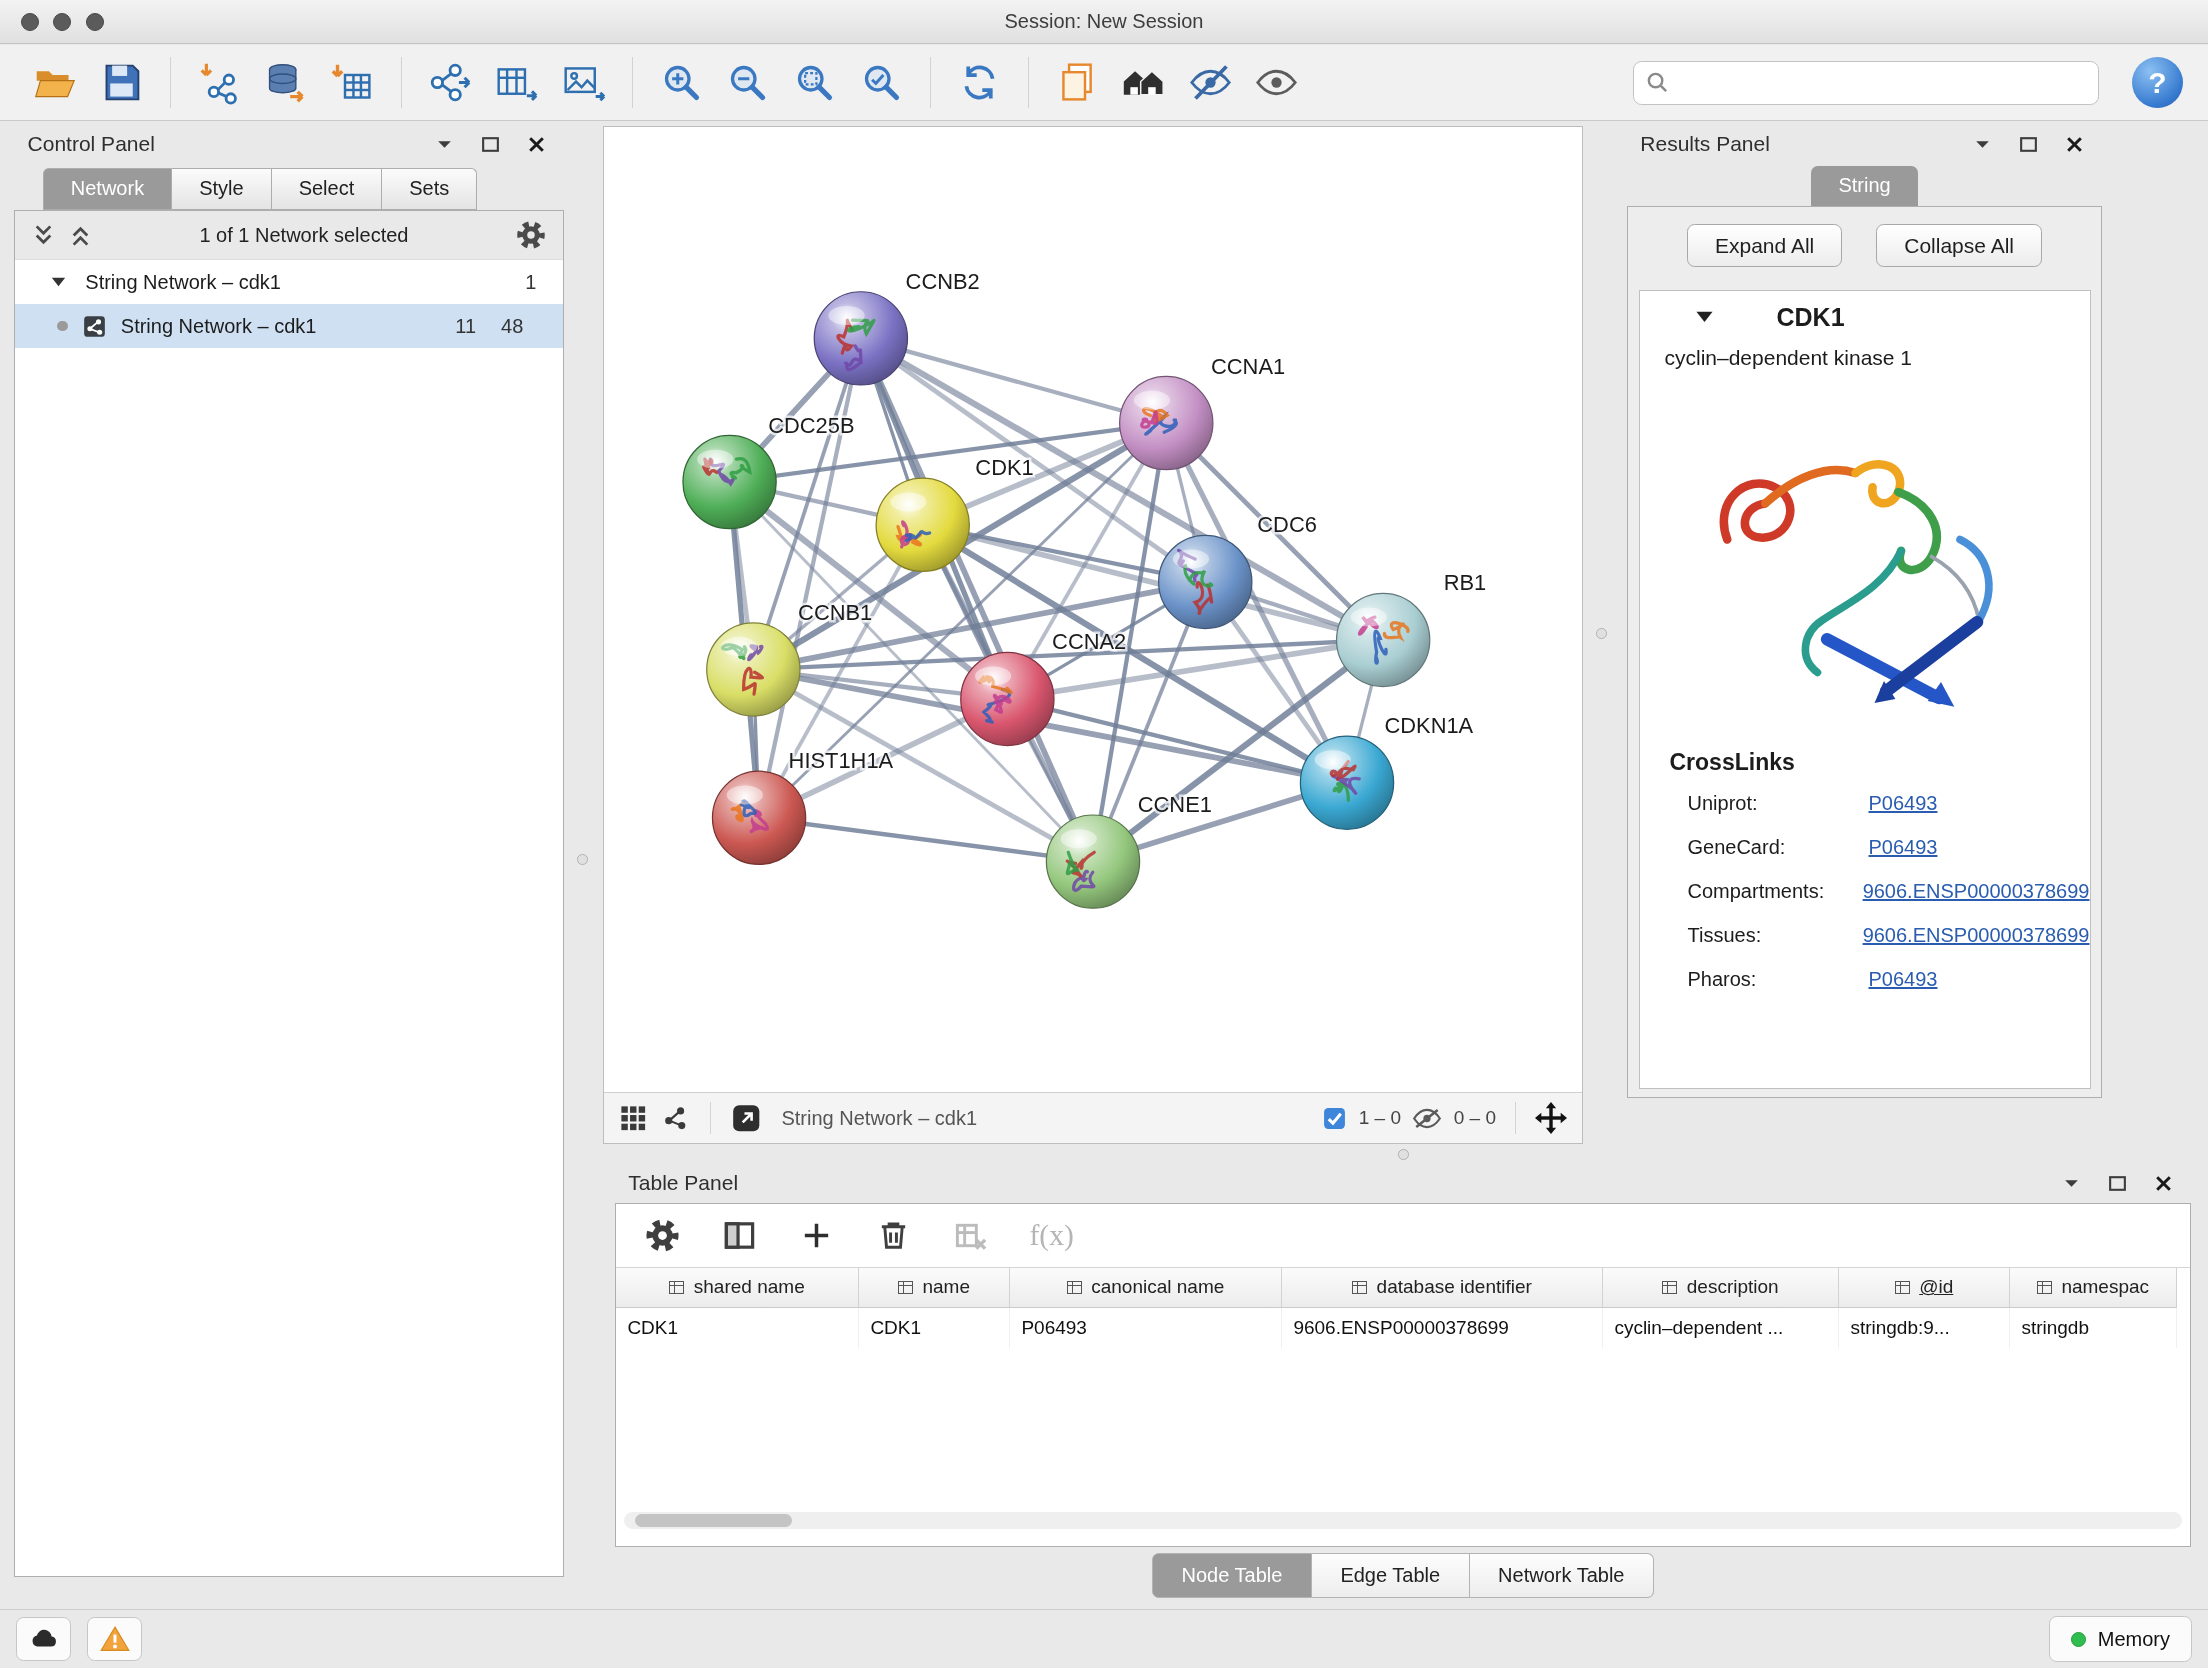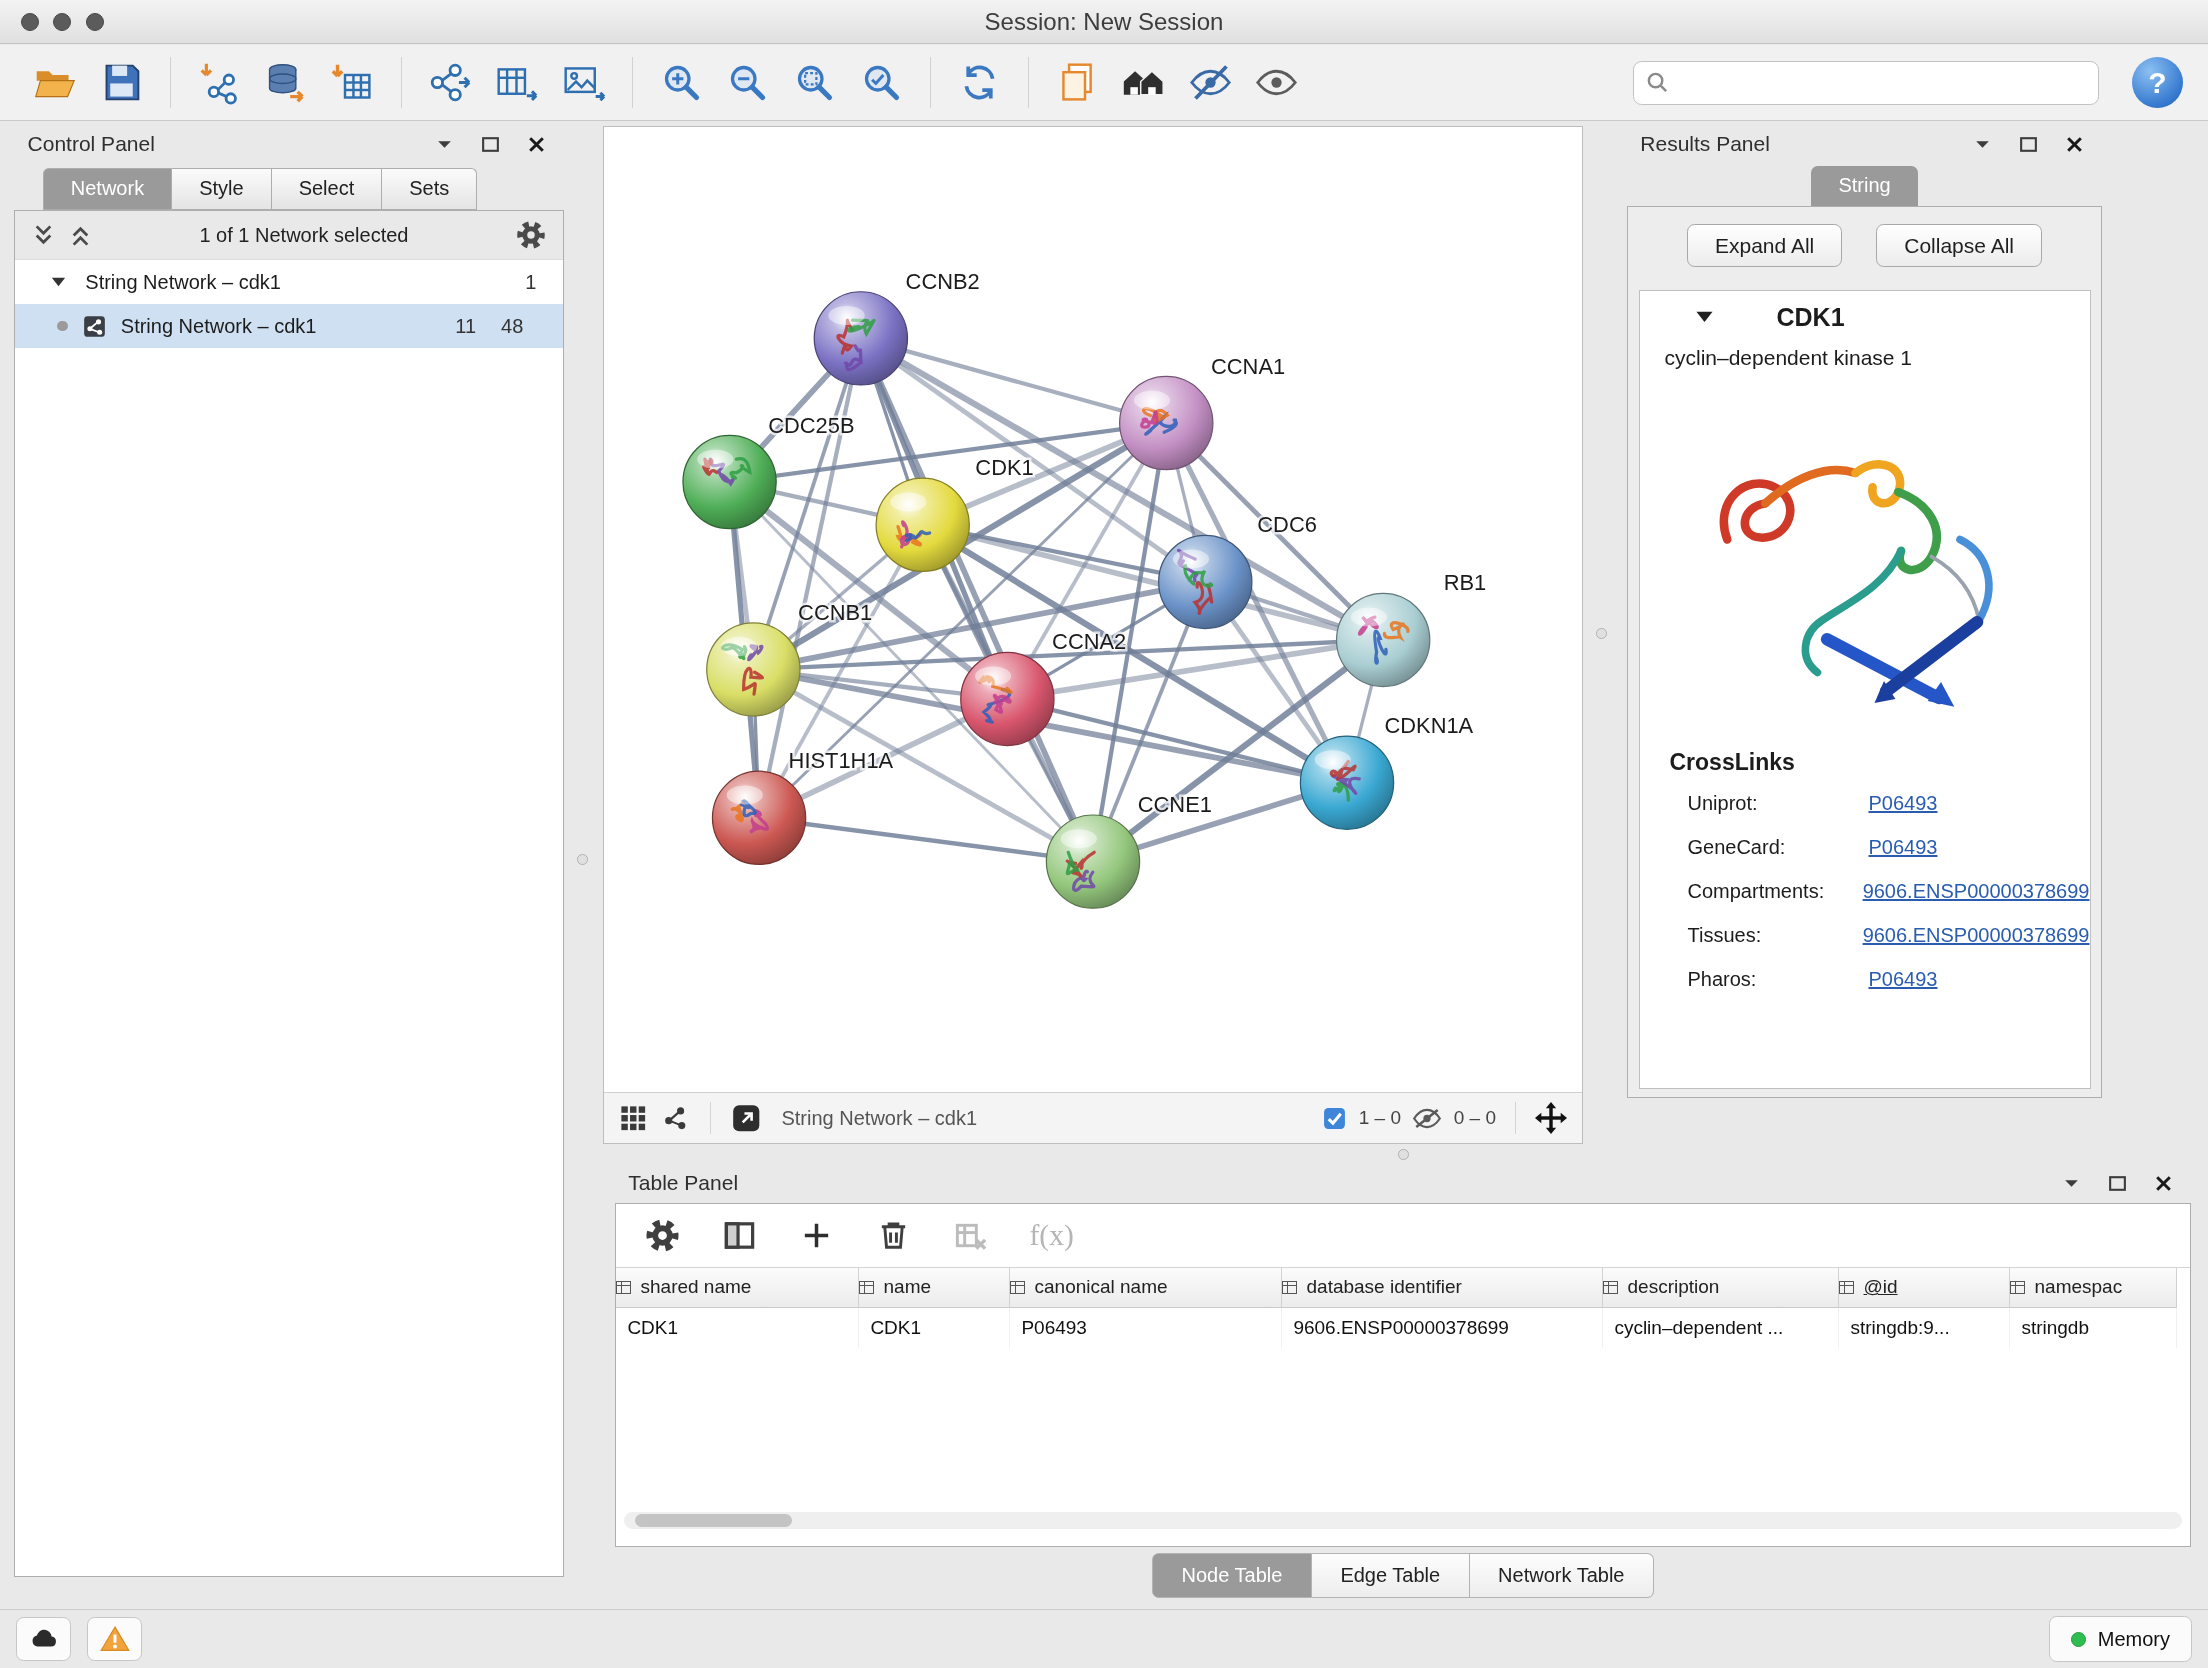--- a/index.html
+++ b/index.html
@@ -3,21 +3,21 @@
 <meta charset="utf-8">
 <style>
 *{margin:0;padding:0;box-sizing:border-box}
 html,body{width:2208px;height:1668px}
 body{font-family:"Liberation Sans",sans-serif;background:#e9e9e9;position:relative;overflow:hidden;color:#1c1c1c}
 
 
 .titlebar{position:absolute;top:0;left:0;right:0;height:44px;background:linear-gradient(#f3f3f3,#e0e0e0);border-bottom:1px solid #c3c3c3;display:flex;align-items:center;justify-content:center}
 .traffic{position:absolute;left:21px;top:0;height:100%;display:flex;align-items:center;gap:14.3px}
 .tl{width:18px;height:18px;border-radius:50%;background:#5b5b5b;border:1px solid #484848}
-.win-title{font-size:24px;color:#3d3d3d}
+.win-title{font-size:20px;color:#3d3d3d}
 
 
 .toolbar{position:absolute;top:45px;left:0;right:0;height:76px;background:#f1f1f1;border-bottom:1px solid #c9c9c9;display:flex;align-items:center;padding:0 25px;gap:7.6px}
 .tbtn{width:59px;height:59px;display:flex;align-items:center;justify-content:center;border-radius:5.7px;flex:none}
 .tbtn svg{width:45px;height:45px;display:block}
 .tb-sep{width:1px;height:51px;background:#d2d2d2;margin:0 11.4px;flex:none}
 .search-wrap{margin-left:auto;position:relative;width:466px;height:44px;flex:none}
 .search-wrap input{width:100%;height:100%;border:1px solid #c2c2c2;border-radius:8.6px;background:#fff;padding:0 13.3px 0 46px;font-size:21px;outline:none;font-family:inherit;color:#333}
 .search-wrap svg{position:absolute;left:11.4px;top:9.5px;width:25px;height:25px}
 .help-btn{width:51px;height:51px;border-radius:50%;background:radial-gradient(circle at 35% 28%,#8cc0f2,#3579cf 70%,#2a5ea8);color:#fff;font-size:30px;font-weight:bold;display:flex;align-items:center;justify-content:center;margin-left:25px;flex:none}
@@ -75,21 +75,21 @@
 .cl-label{width:181px;color:#1c1c1c}
 .cl-link{color:#2a5db0;text-decoration:underline;cursor:pointer}
 
 
 .table-panel{position:absolute;left:615px;top:1165px;width:1576px;height:439px;display:flex;flex-direction:column}
 .table-box{border:1px solid #aeaeae;background:#fff;height:344px;margin-top:1.9px;display:flex;flex-direction:column;position:relative;flex:none}
 .tbl-toolbar{height:63px;display:flex;align-items:center;padding-left:28.5px;gap:42px;flex:none}
 .tbl-toolbar svg{width:35px;height:35px;display:block}
 .fx{font-family:"Liberation Serif",serif;font-size:29.5px;color:#b5b5b5}
 #tbl-head{display:flex;border-top:1px solid #d4d4d4;flex:none}
-.th{height:40px;display:flex;align-items:center;justify-content:flex-start;gap:9.5px;font-size:19px;background:linear-gradient(#fbfbfb,#ececec);border-right:1px solid #d2d2d2;border-bottom:1px solid #c9c9c9;color:#222;flex:none}
+.th{height:40px;display:flex;align-items:center;justify-content:center;gap:9.5px;font-size:19px;background:linear-gradient(#fbfbfb,#ececec);border-right:1px solid #d2d2d2;border-bottom:1px solid #c9c9c9;color:#222;flex:none}
 .col-icon{width:15px;height:12.4px;border:1.9px solid #555;position:relative;flex:none}
 .col-icon::before{content:"";position:absolute;left:-1px;right:-1px;top:2.9px;border-top:1.9px solid #555}
 .col-icon::after{content:"";position:absolute;top:-1px;bottom:-1px;left:3.8px;border-left:1.9px solid #555}
 .tr{display:flex}
 .td{height:40px;display:flex;align-items:center;padding-left:11.4px;font-size:19px;border-right:1px solid #f0f0f0;color:#111;overflow:hidden;white-space:nowrap;flex:none}
 .hscroll{position:absolute;left:7.6px;right:7.6px;bottom:17px;height:17px;background:#efefef;border-radius:8.6px}
 .hscroll .thumb{position:absolute;left:11.4px;width:157px;top:1.9px;bottom:1.9px;background:#c4c4c4;border-radius:7.6px}
 #table-tabs{display:flex;justify-content:center;margin-top:5.7px}
 .bottom-tab{padding:0 28.5px;height:45px;display:flex;align-items:center;font-size:20px;background:linear-gradient(#fdfdfd,#ededed);border:1px solid #b3b3b3;border-left:none;color:#222}
 .bottom-tab:first-child{border-left:1px solid #b3b3b3;border-radius:6.7px 0 0 6.7px}

